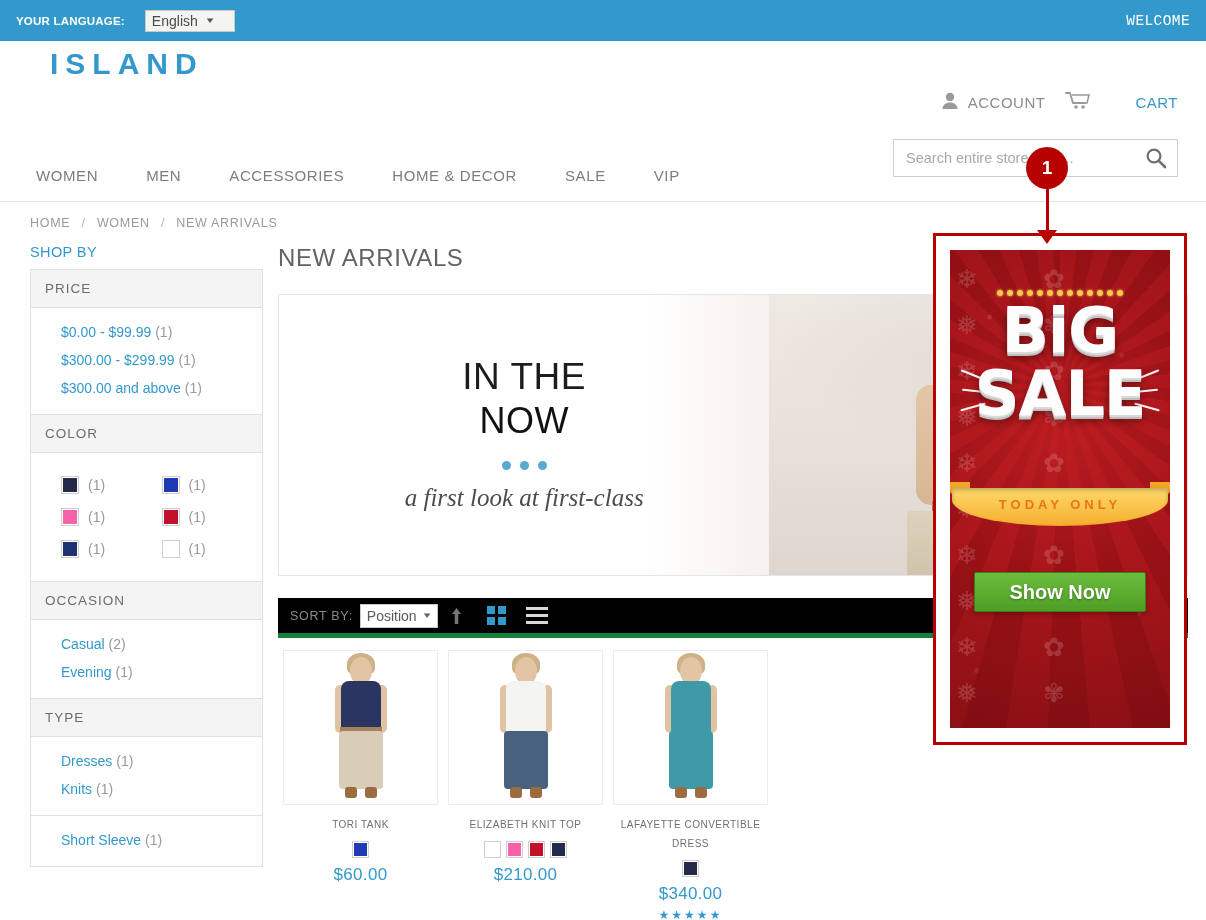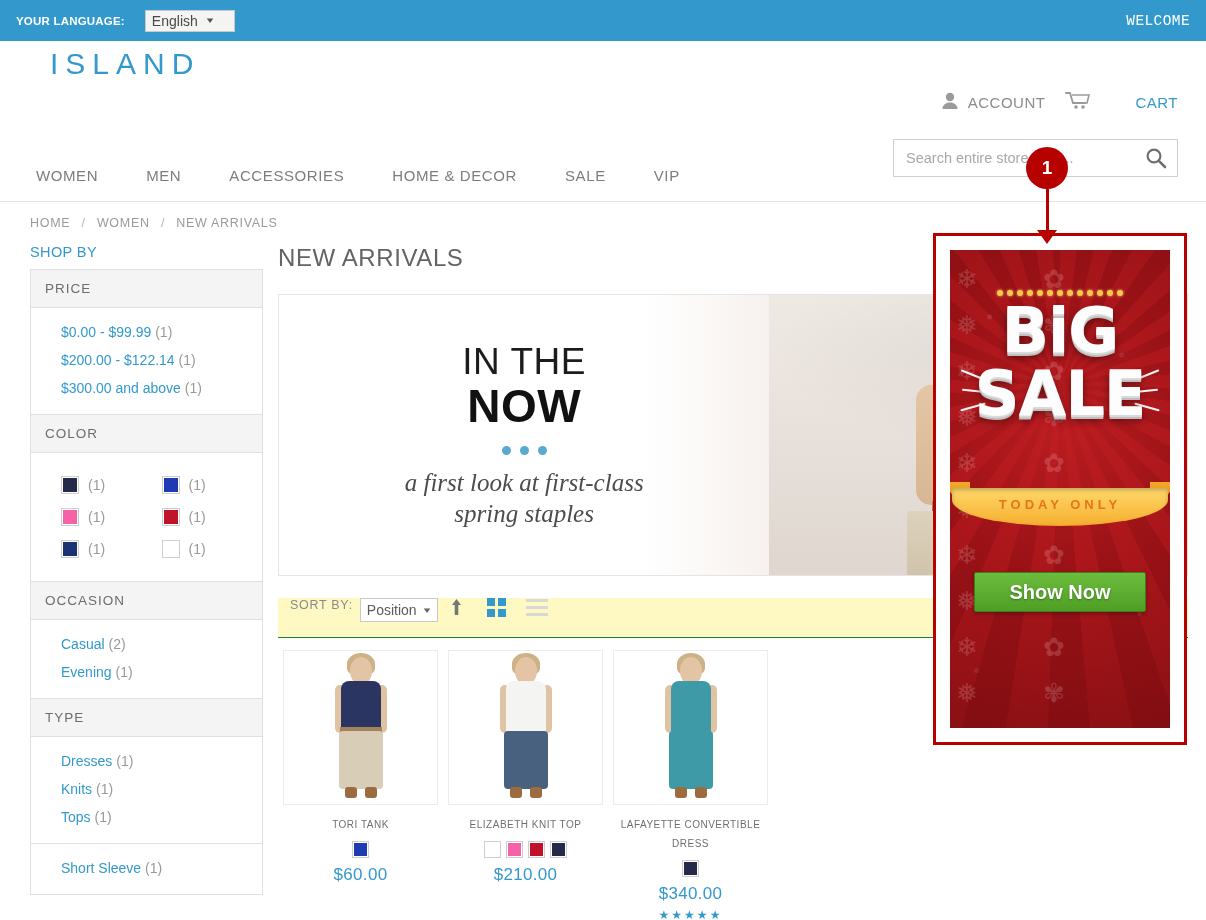--- a/index.html
+++ b/index.html
@@ -45,21 +45,21 @@
   }
 
   
   .header { position:relative; height:125px; }
   .logo { position:absolute; left:36px; top:6px; }
   .logo .l1 {
     font-size:46px; font-weight:bold; color:#3399cc;
     letter-spacing:1.5px; line-height:50px;
   }
   .logo .l2 {
-    font-size:30px; color:#3399cc; font-weight:normal;
+    font-size:30px; color:#3399cc; font-weight:bold;
     letter-spacing:7px; line-height:34px;
     text-align:center; padding-left:14px;
   }
   .head-links {
     position:absolute; right:28px; top:50px;
     display:flex; align-items:center; gap:20px;
   }
   .hl { display:flex; align-items:center; gap:8px; cursor:pointer; }
   .hl-text { font-size:15px; letter-spacing:0.5px; }
   .hl-text.gray { color:#8c8c8c; }
@@ -160,21 +160,21 @@
   .hero-left {
     width:54%; display:flex; flex-direction:column;
     align-items:center; justify-content:center;
     background:linear-gradient(to right,#ffffff 75%, #f7f1ee 100%);
   }
   .hero-in-the {
     font-size:37px; color:#1c1c1c; letter-spacing:0.5px;
     line-height:40px; font-weight:normal;
   }
   .hero-now {
-    font-size:46px; color:#111; font-weight:bold;
+    font-size:36px; color:#111; font-weight:normal;
     letter-spacing:0.5px; line-height:52px; margin-top:-2px;
   }
   .hero-dots { display:flex; gap:9px; margin:14px 0 12px; }
   .hero-dots span {
     width:9px; height:9px; border-radius:50%;
     background:#5aa9cf; display:block;
   }
   .hero-sub {
     font-family:"Liberation Serif", serif;
     font-style:italic; font-size:25px;
@@ -225,23 +225,23 @@
   }
   .m-skirt {
     position:absolute; left:33%; top:216px;
     width:124px; height:72px;
     background:linear-gradient(to bottom,#ddd2bd,#cfc2aa);
     border-radius:4px 4px 0 0;
   }
 
   
   .toolbar {
-    margin-top:22px; background:#fef9c3;
-    border-bottom:1px solid #15803d;
-    height:40px; display:flex; align-items:flex-start;
+    margin-top:22px; background:#000000;
+    border-bottom:5px solid #15803d;
+    height:40px; display:flex; align-items:center;
     padding:0 12px;
   }
   .tb-label {
     font-size:12.5px; color:#8a8a8a;
     letter-spacing:0.7px; text-transform:uppercase;
     margin-right:7px;
   }
   .tb-select {
     background:#fff; border:1px solid #c9c9c9;
     font-size:14px; color:#5c5c5c; height:24px;
@@ -525,21 +525,21 @@
 
     <div class="filter-box">
 
       <div class="filter-head">PRICE</div>
       <div class="filter-body">
         <a class="filter-link">
           <span>$0.00 - $99.99</span>
           <span class="count">(1)</span>
         </a>
         <a class="filter-link">
-          <span>$200.00 - $122.14</span>
+          <span>$300.00 - $299.99</span>
           <span class="count">(1)</span>
         </a>
         <a class="filter-link">
           <span>$300.00 and above</span>
           <span class="count">(1)</span>
         </a>
       </div>
 
       <div class="filter-head">COLOR</div>
       <div class="filter-body">
@@ -598,24 +598,20 @@
       <div class="filter-head">TYPE</div>
       <div class="filter-body">
         <a class="filter-link">
           <span>Dresses</span>
           <span class="count">(1)</span>
         </a>
         <a class="filter-link">
           <span>Knits</span>
           <span class="count">(1)</span>
         </a>
-        <a class="filter-link">
-          <span>Tops</span>
-          <span class="count">(1)</span>
-        </a>
       </div>
 
       <div class="filter-body">
         <a class="filter-link">
           <span>Short Sleeve</span>
           <span class="count">(1)</span>
         </a>
       </div>
 
     </div>
@@ -628,21 +624,20 @@
       <div class="hero-left">
         <div class="hero-in-the">IN THE</div>
         <div class="hero-now">NOW</div>
         <div class="hero-dots">
             <span></span>
             <span></span>
             <span></span>
           </div>
         <div class="hero-sub">
           <div>a first look at first-class</div>
-          <div>spring staples</div>
         </div>
       </div>
       <div class="hero-right">
         <div class="hero-photo"></div>
         <div class="m-hair"></div>
         <div class="m-head"></div>
         <div class="m-neck"></div>
         <div class="m-shoulderL"></div>
         <div class="m-shoulderR"></div>
         <div class="m-torso"></div>

